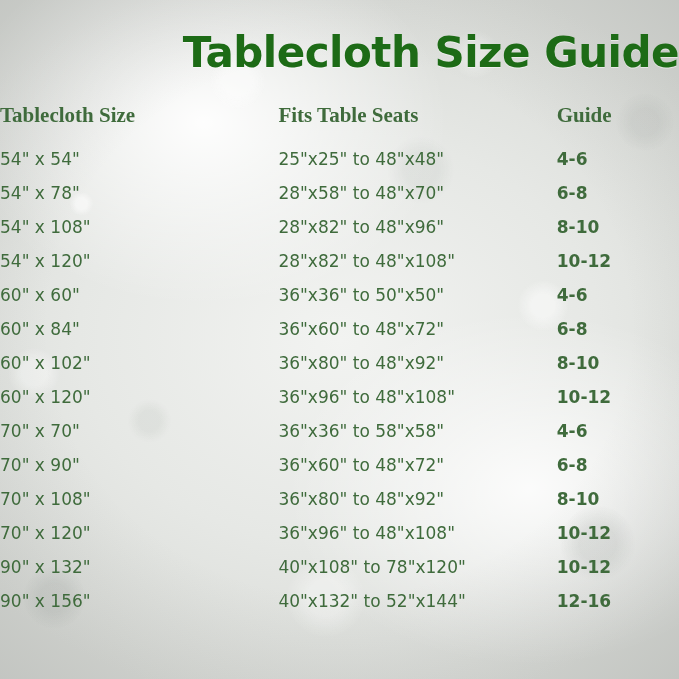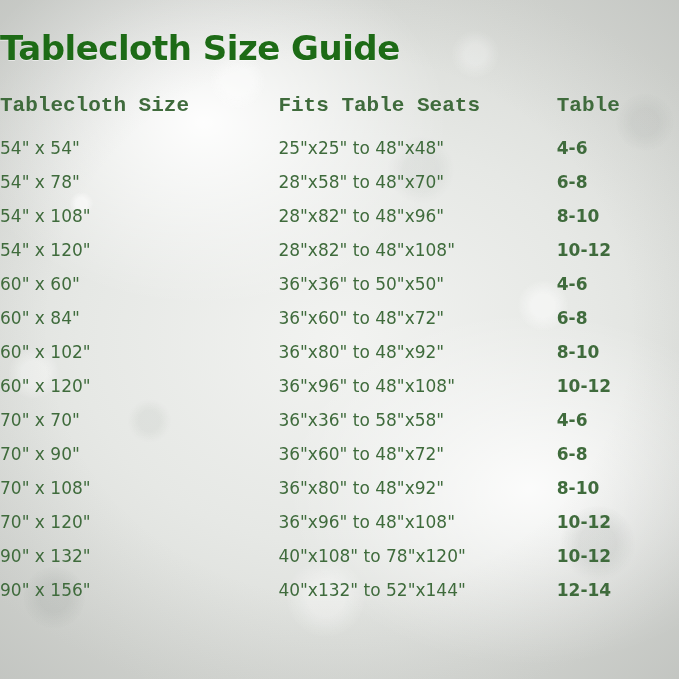--- a/index.html
+++ b/index.html
@@ -47,41 +47,41 @@
     inset: 0;
     pointer-events: none;
     background: radial-gradient(ellipse 78% 72% at 50% 48%, rgba(0,0,0,0) 55%, rgba(90,95,92,0.18) 100%);
   }
   #content {
     position: relative;
     z-index: 3;
     padding: 0;
   }
   .title {
-    text-align: left;
+    text-align: right;
     color: #1d6b16;
     font-family: "DejaVu Sans", sans-serif;
     font-weight: bold;
-    font-size: 34px;
+    font-size: 42px;
     letter-spacing: -0.5px;
     margin: 0;
     padding-top: 28px;
     text-shadow: 0 1px 0 rgba(255,255,255,0.5);
   }
   table.guide {
     width: 100%;
     border-collapse: collapse;
     margin-top: 22px;
     table-layout: fixed;
   }
   table.guide th {
     color: #3f6b3c;
     font-size: 21px;
     font-weight: bold;
-    font-family: Liberation Mono, monospace;
+    font-family: Liberation Serif, serif;
     padding: 4px 0 14px 0;
     text-align: left;
   }
   table.guide td {
     color: #3f6b3c;
     font-size: 17px;
     font-family: "DejaVu Sans", sans-serif;
     padding: 7px 0;
     text-align: left;
     white-space: nowrap;
@@ -111,21 +111,21 @@
     <table class="guide">
       <colgroup>
         <col class="c0">
           <col class="c1">
           <col class="c2">
       </colgroup>
       <thead>
         <tr>
           <th class="c0">Tablecloth Size</th>
           <th class="c1">Fits Table Seats</th>
-          <th class="c2">Table</th>
+          <th class="c2">Guide</th>
         </tr>
       </thead>
       <tbody id="tbody">
           <tr>
             <td class="c0">54" x 54"</td>
             <td class="c1">25"x25" to 48"x48"</td>
             <td class="c2">4-6</td>
           </tr>
           <tr>
             <td class="c0">54" x 78"</td>
@@ -183,18 +183,18 @@
             <td class="c2">10-12</td>
           </tr>
           <tr>
             <td class="c0">90" x 132"</td>
             <td class="c1">40"x108" to 78"x120"</td>
             <td class="c2">10-12</td>
           </tr>
           <tr>
             <td class="c0">90" x 156"</td>
             <td class="c1">40"x132" to 52"x144"</td>
-            <td class="c2">12-14</td>
+            <td class="c2">12-16</td>
           </tr>
         </tbody>
     </table>
   </div>
 </div>
 
 </body></html>

